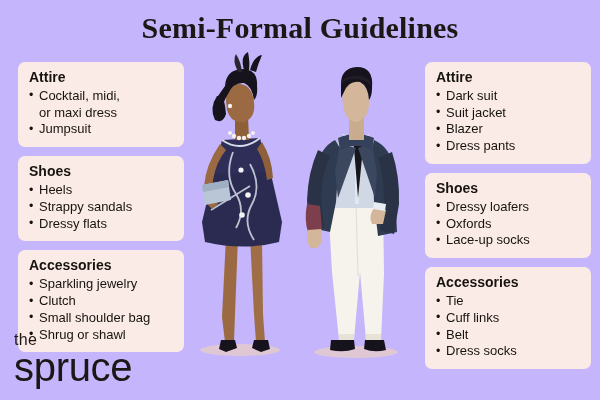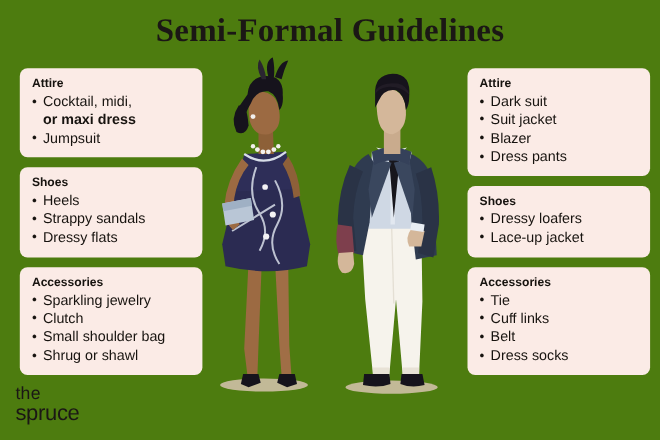--- a/index.html
+++ b/index.html
@@ -9,21 +9,21 @@
   body {
     width: 600px;
     height: 400px;
     overflow: hidden;
     font-family: "Liberation Sans", sans-serif;
   }
   #infographic {
     position: relative;
     width: 600px;
     height: 400px;
-    background: #4d7c0f;
+    background: #c4b5fd;
     overflow: hidden;
   }
 
   
   #title {
     position: absolute;
     top: 11px;
     left: 0;
     width: 600px;
     text-align: center;
@@ -44,21 +44,21 @@
   #column-right { left: 425px; }
 
   .card {
     background: #fbebe6;
     border-radius: 7px;
     padding: 7px 10px 9px 11px;
     margin-bottom: 9px;
     box-sizing: border-box;
   }
   .card-title {
-    font-size: 11px;
+    font-size: 14px;
     font-weight: bold;
     color: #17130f;
     line-height: 1.28;
     margin-bottom: 1px;
   }
   .card-list {
     list-style: none;
     margin: 0;
     padding: 0;
   }
@@ -86,21 +86,21 @@
     font-family: Liberation Sans, sans-serif;
     color: #1b1715;
     line-height: 1;
   }
   #logo-the {
     font-size: 16px;
     line-height: 0.95;
     letter-spacing: 0.3px;
   }
   #logo-spruce {
-    font-size: 20px;
+    font-size: 40px;
     line-height: 0.95;
     letter-spacing: -0.3px;
     margin-top: 1px;
   }
 
   
   #illustration {
     position: absolute;
     left: 178px;
     top: 52px;
@@ -115,21 +115,21 @@
 <div id="infographic">
 
   <div id="title">Semi-Formal Guidelines</div>
 
   <div id="column-left" class="column">
 
     <div class="card">
       <div class="card-title">Attire</div>
       <ul class="card-list">
         <li>Cocktail, midi,</li>
-        <li style="padding-left: 10px; list-style: none; font-weight: bold;" class="no-bullet">or maxi dress</li>
+        <li style="padding-left: 10px; list-style: none;" class="no-bullet">or maxi dress</li>
         <li>Jumpsuit</li>
       </ul>
     </div>
 
     <div class="card">
       <div class="card-title">Shoes</div>
       <ul class="card-list">
         <li>Heels</li>
         <li>Strappy sandals</li>
         <li>Dressy flats</li>
@@ -157,21 +157,22 @@
         <li>Suit jacket</li>
         <li>Blazer</li>
         <li>Dress pants</li>
       </ul>
     </div>
 
     <div class="card">
       <div class="card-title">Shoes</div>
       <ul class="card-list">
         <li>Dressy loafers</li>
-        <li>Lace-up jacket</li>
+        <li>Oxfords</li>
+        <li>Lace-up socks</li>
       </ul>
     </div>
 
     <div class="card">
       <div class="card-title">Accessories</div>
       <ul class="card-list">
         <li>Tie</li>
         <li>Cuff links</li>
         <li>Belt</li>
         <li>Dress socks</li>

